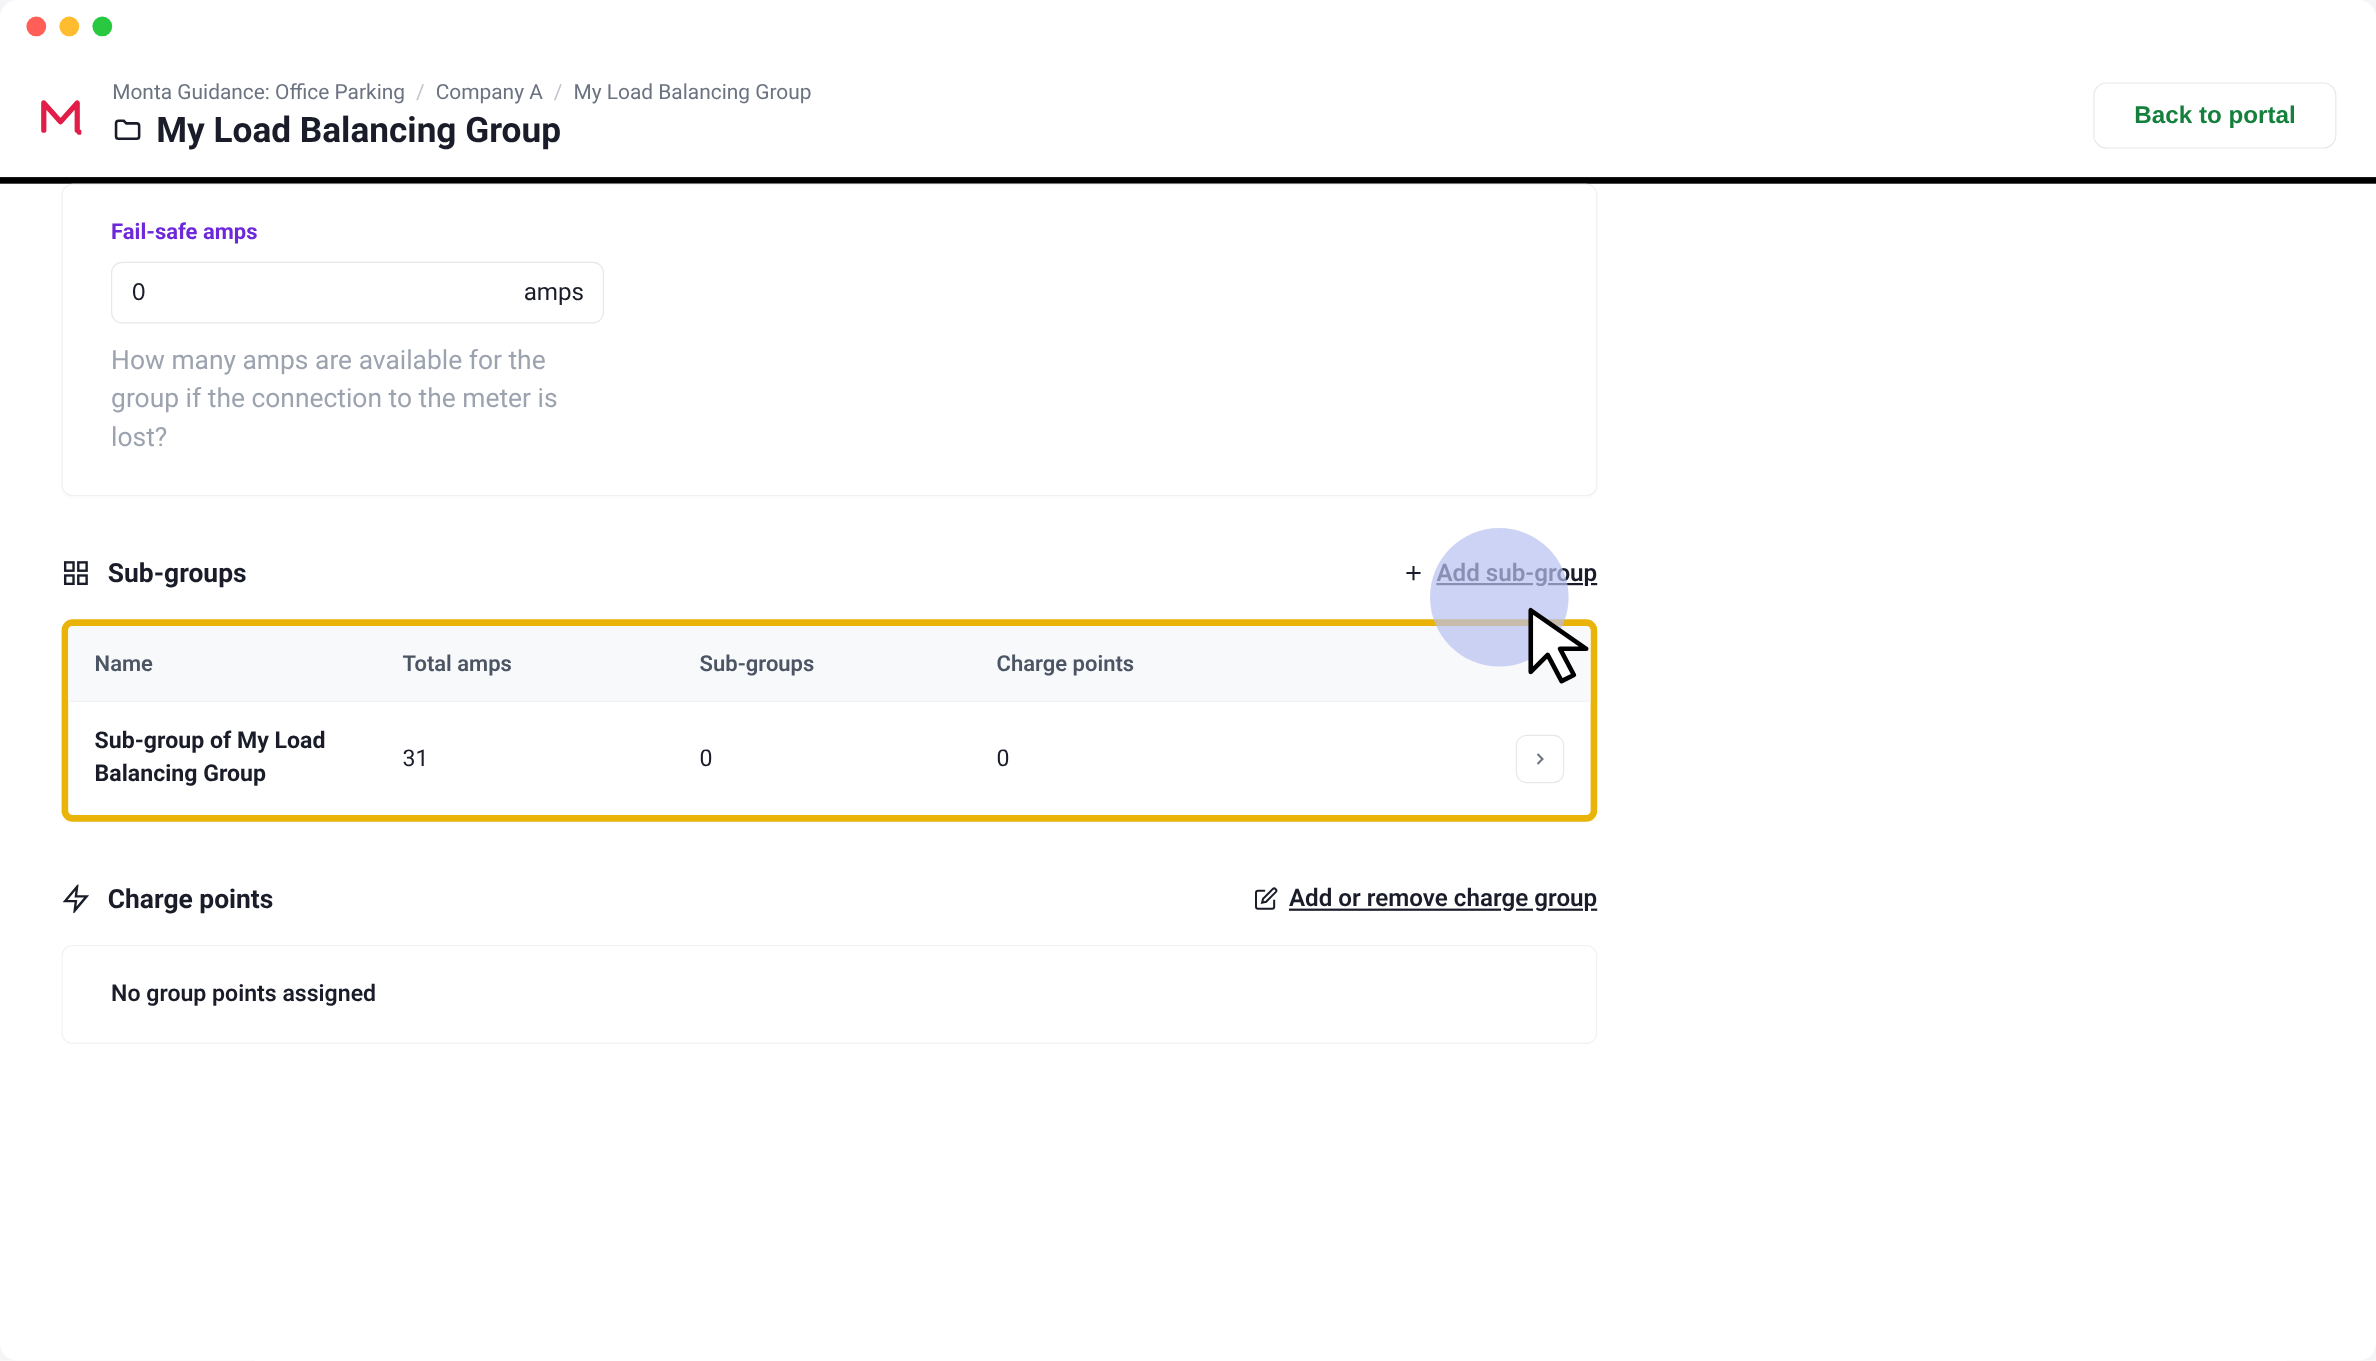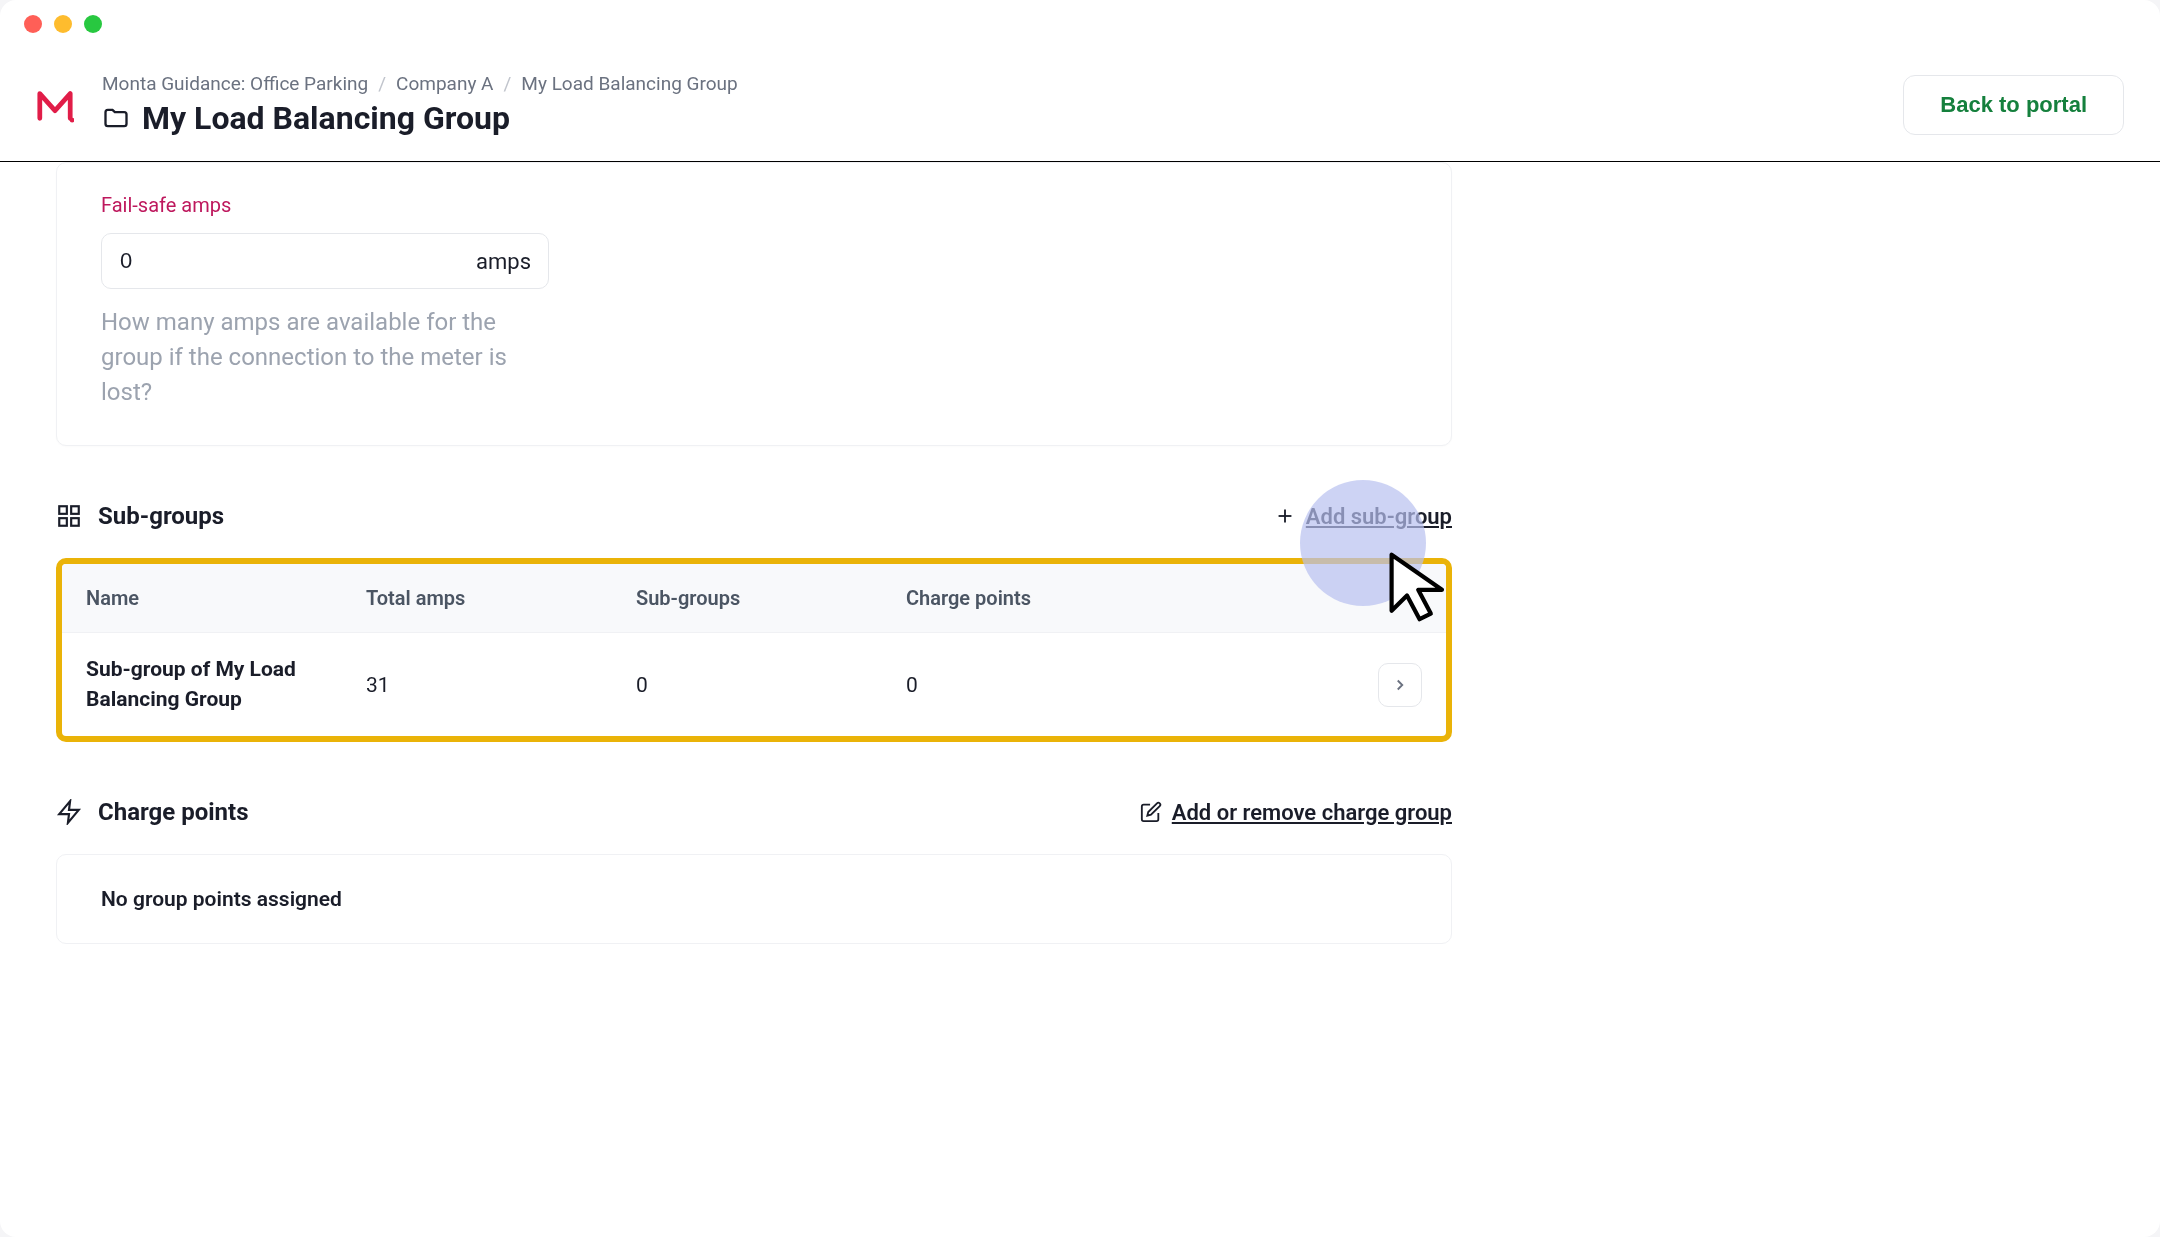--- a/index.html
+++ b/index.html
@@ -37,21 +37,21 @@
       border-radius: 50%;
     }
     .traffic-red { background: #ff5f57; }
     .traffic-yellow { background: #febc2e; }
     .traffic-green { background: #28c840; }
     .header {
       display: flex;
       align-items: center;
       justify-content: space-between;
       padding: 24px 36px;
-      border-bottom: 1px solid #000000;
+      border-bottom: 6px solid #000000;
     }
     .header-left {
       display: flex;
       align-items: center;
       gap: 28px;
     }
     .logo {
       width: 38px;
       height: 38px;
       display: flex;
@@ -113,22 +113,22 @@
     }
     .card {
       background: #ffffff;
       border: 1px solid #f0f1f4;
       border-radius: 10px;
       padding: 30px 44px 36px 44px;
       box-shadow: 0 1px 2px rgba(0,0,0,0.02);
     }
     .field-label {
       font-size: 20px;
-      font-weight: 400;
-      color: #be185d;
+      font-weight: 700;
+      color: #6d28d9;
       margin-bottom: 16px;
     }
     .input-row {
       display: flex;
       align-items: center;
       gap: 12px;
     }
     .input-wrap {
       position: relative;
       width: 448px;

